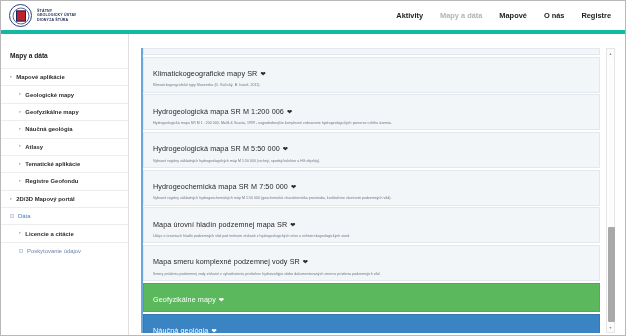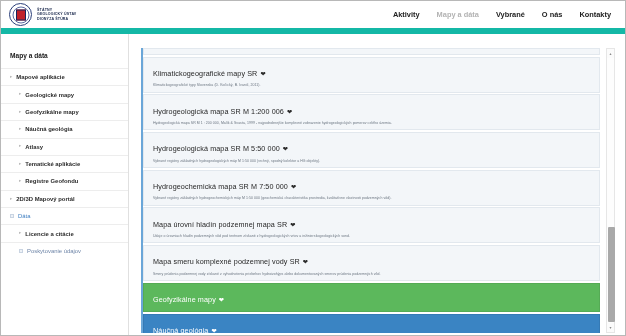--- a/index.html
+++ b/index.html
@@ -16,21 +16,21 @@
     background: #fff;
     border: 1px solid #b8b8b8;
     overflow: hidden;
   }
 
   
   .site-header {
     position: relative;
     height: 33px;
     background: #ffffff;
-    border-bottom: 6px solid #14b8a6;
+    border-bottom: 4px solid #14b8a6;
     display: flex;
     align-items: center;
   }
   .brand {
     display: flex;
     align-items: center;
     margin-left: 8px;
     gap: 5px;
   }
   .brand-emblem {
@@ -242,23 +242,23 @@
       <div class="brand-emblem"></div>
       <div class="brand-text">
         <span>ŠTÁTNY</span>
         <span>GEOLOGICKÝ ÚSTAV</span>
         <span>DIONÝZA ŠTÚRA</span>
       </div>
     </div>
     <nav class="main-nav">
       <a class="nav-link">Aktivity</a>
       <a class="nav-link is-active">Mapy a dáta</a>
-      <a class="nav-link">Vybrané</a>
+      <a class="nav-link">Mapové</a>
       <a class="nav-link">O nás</a>
-      <a class="nav-link">Kontakty</a>
+      <a class="nav-link">Registre</a>
     </nav>
   </div>
 
   <div class="page-body">
 
     <aside class="sidebar">
       <div class="sidebar-title">Mapy a dáta</div>
 
       <div class="side-item">
         <span class="side-caret">▸</span>

